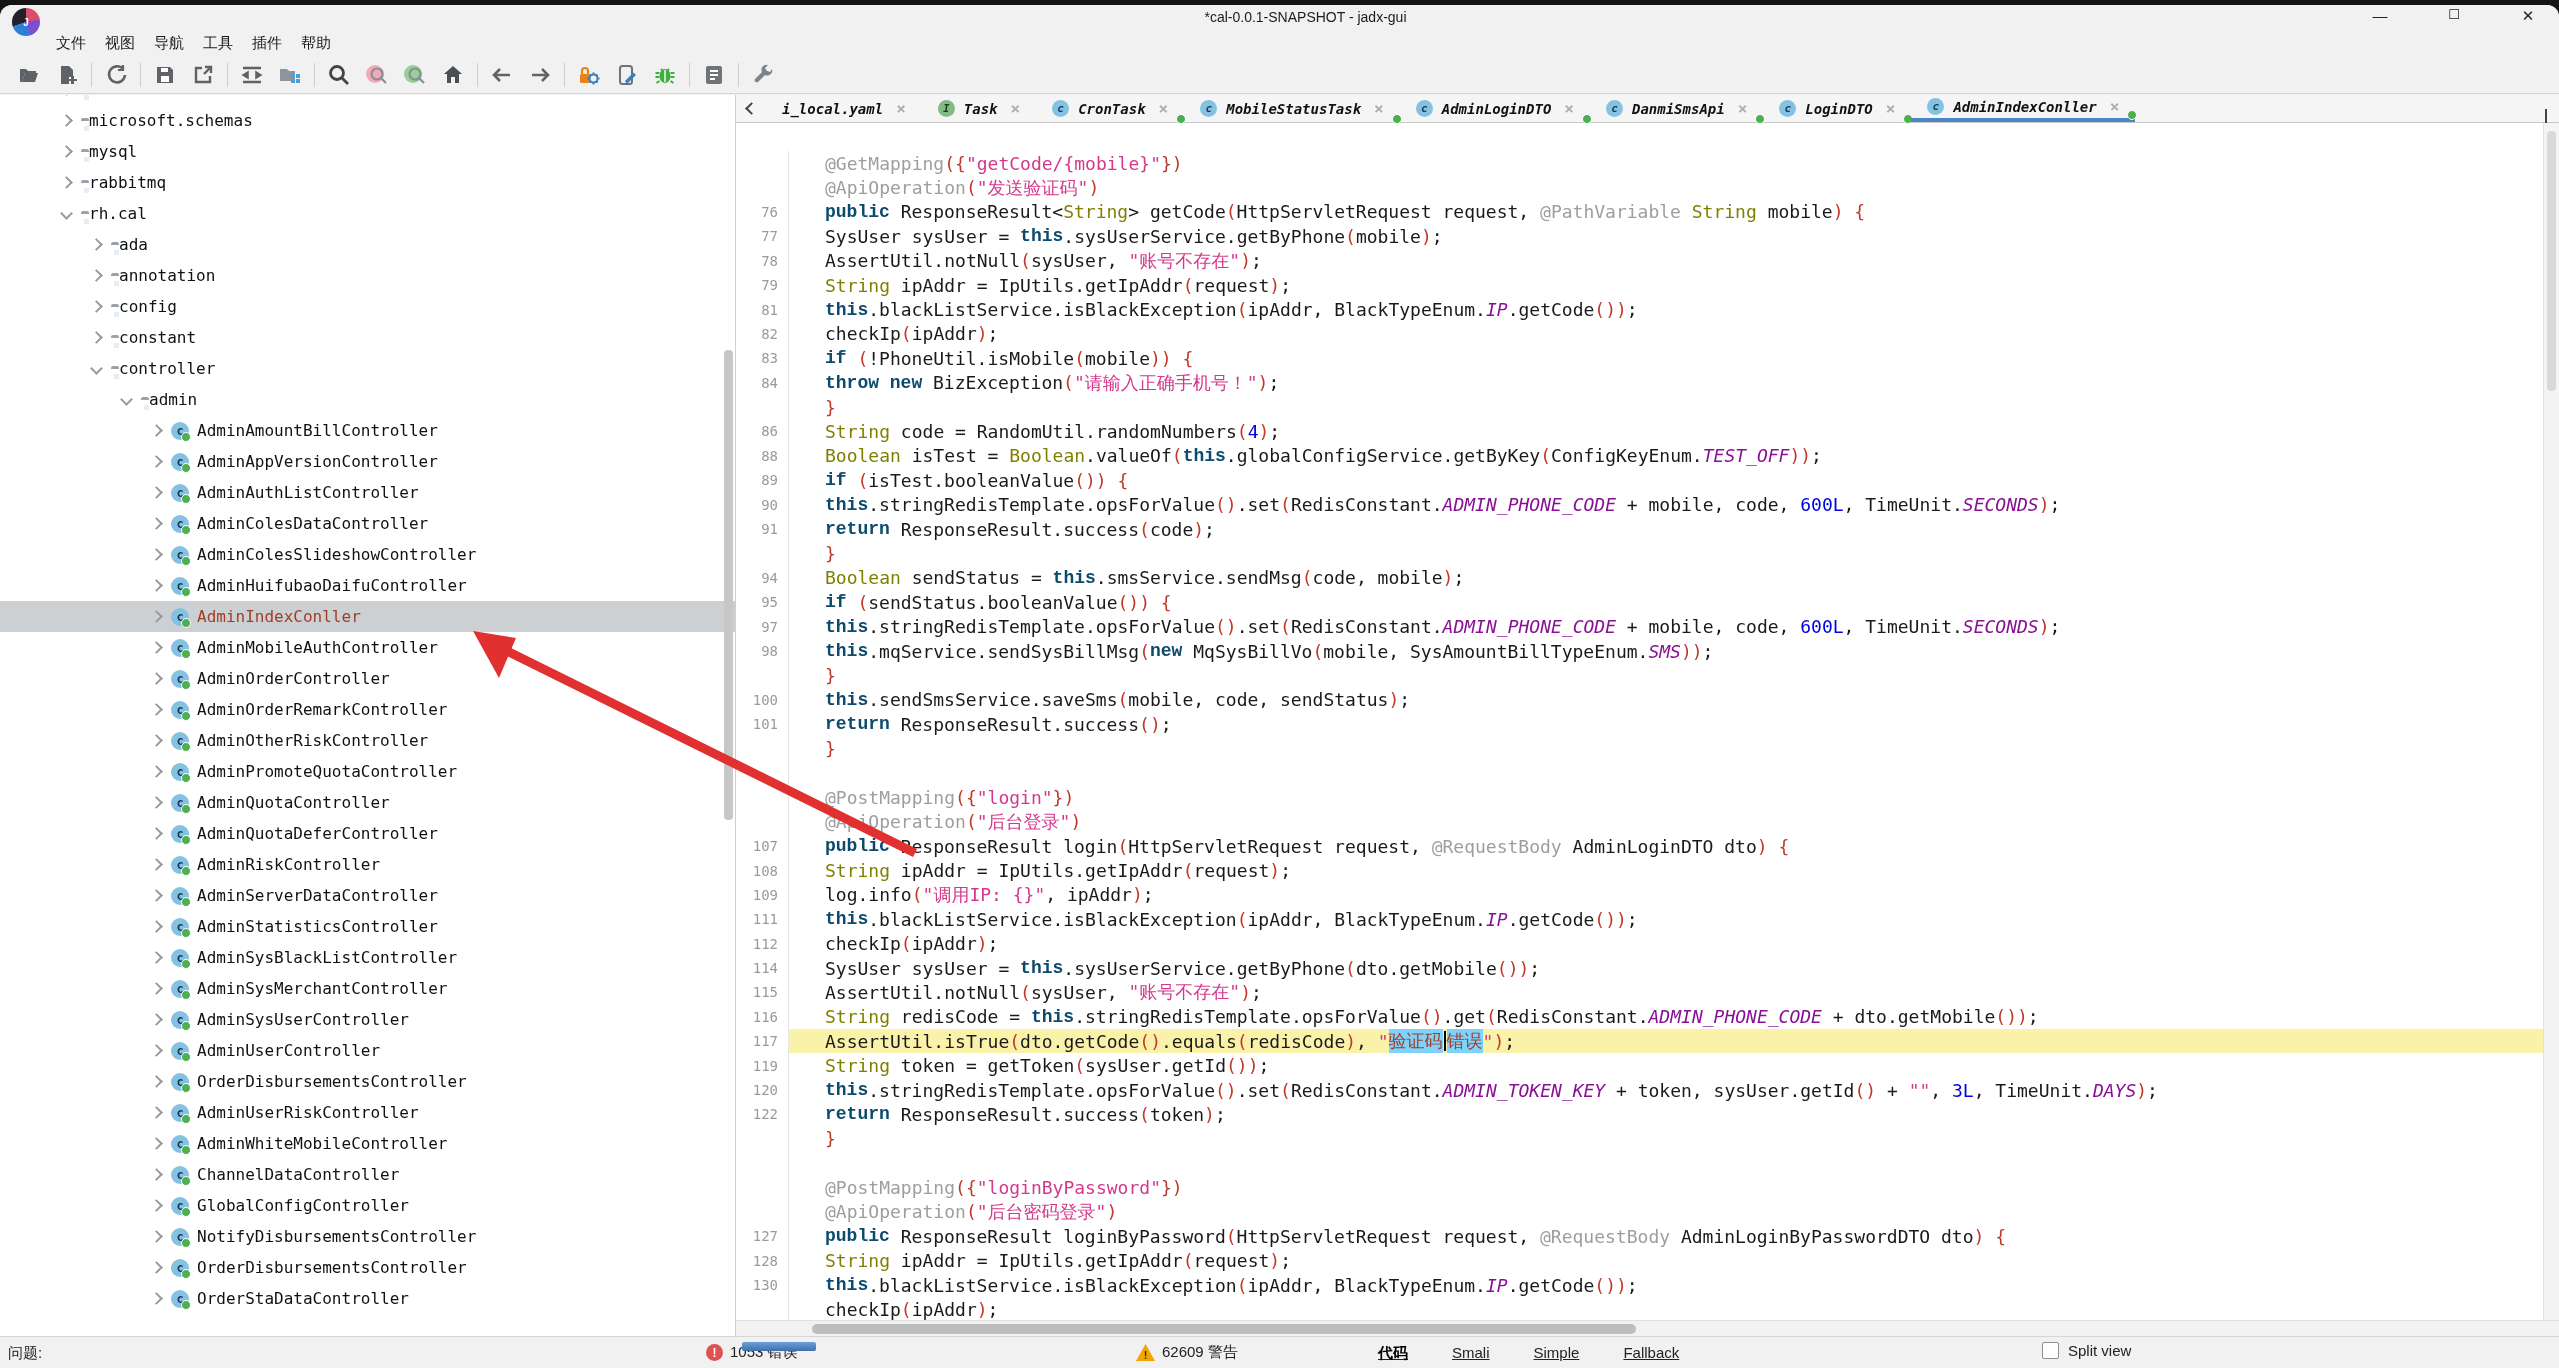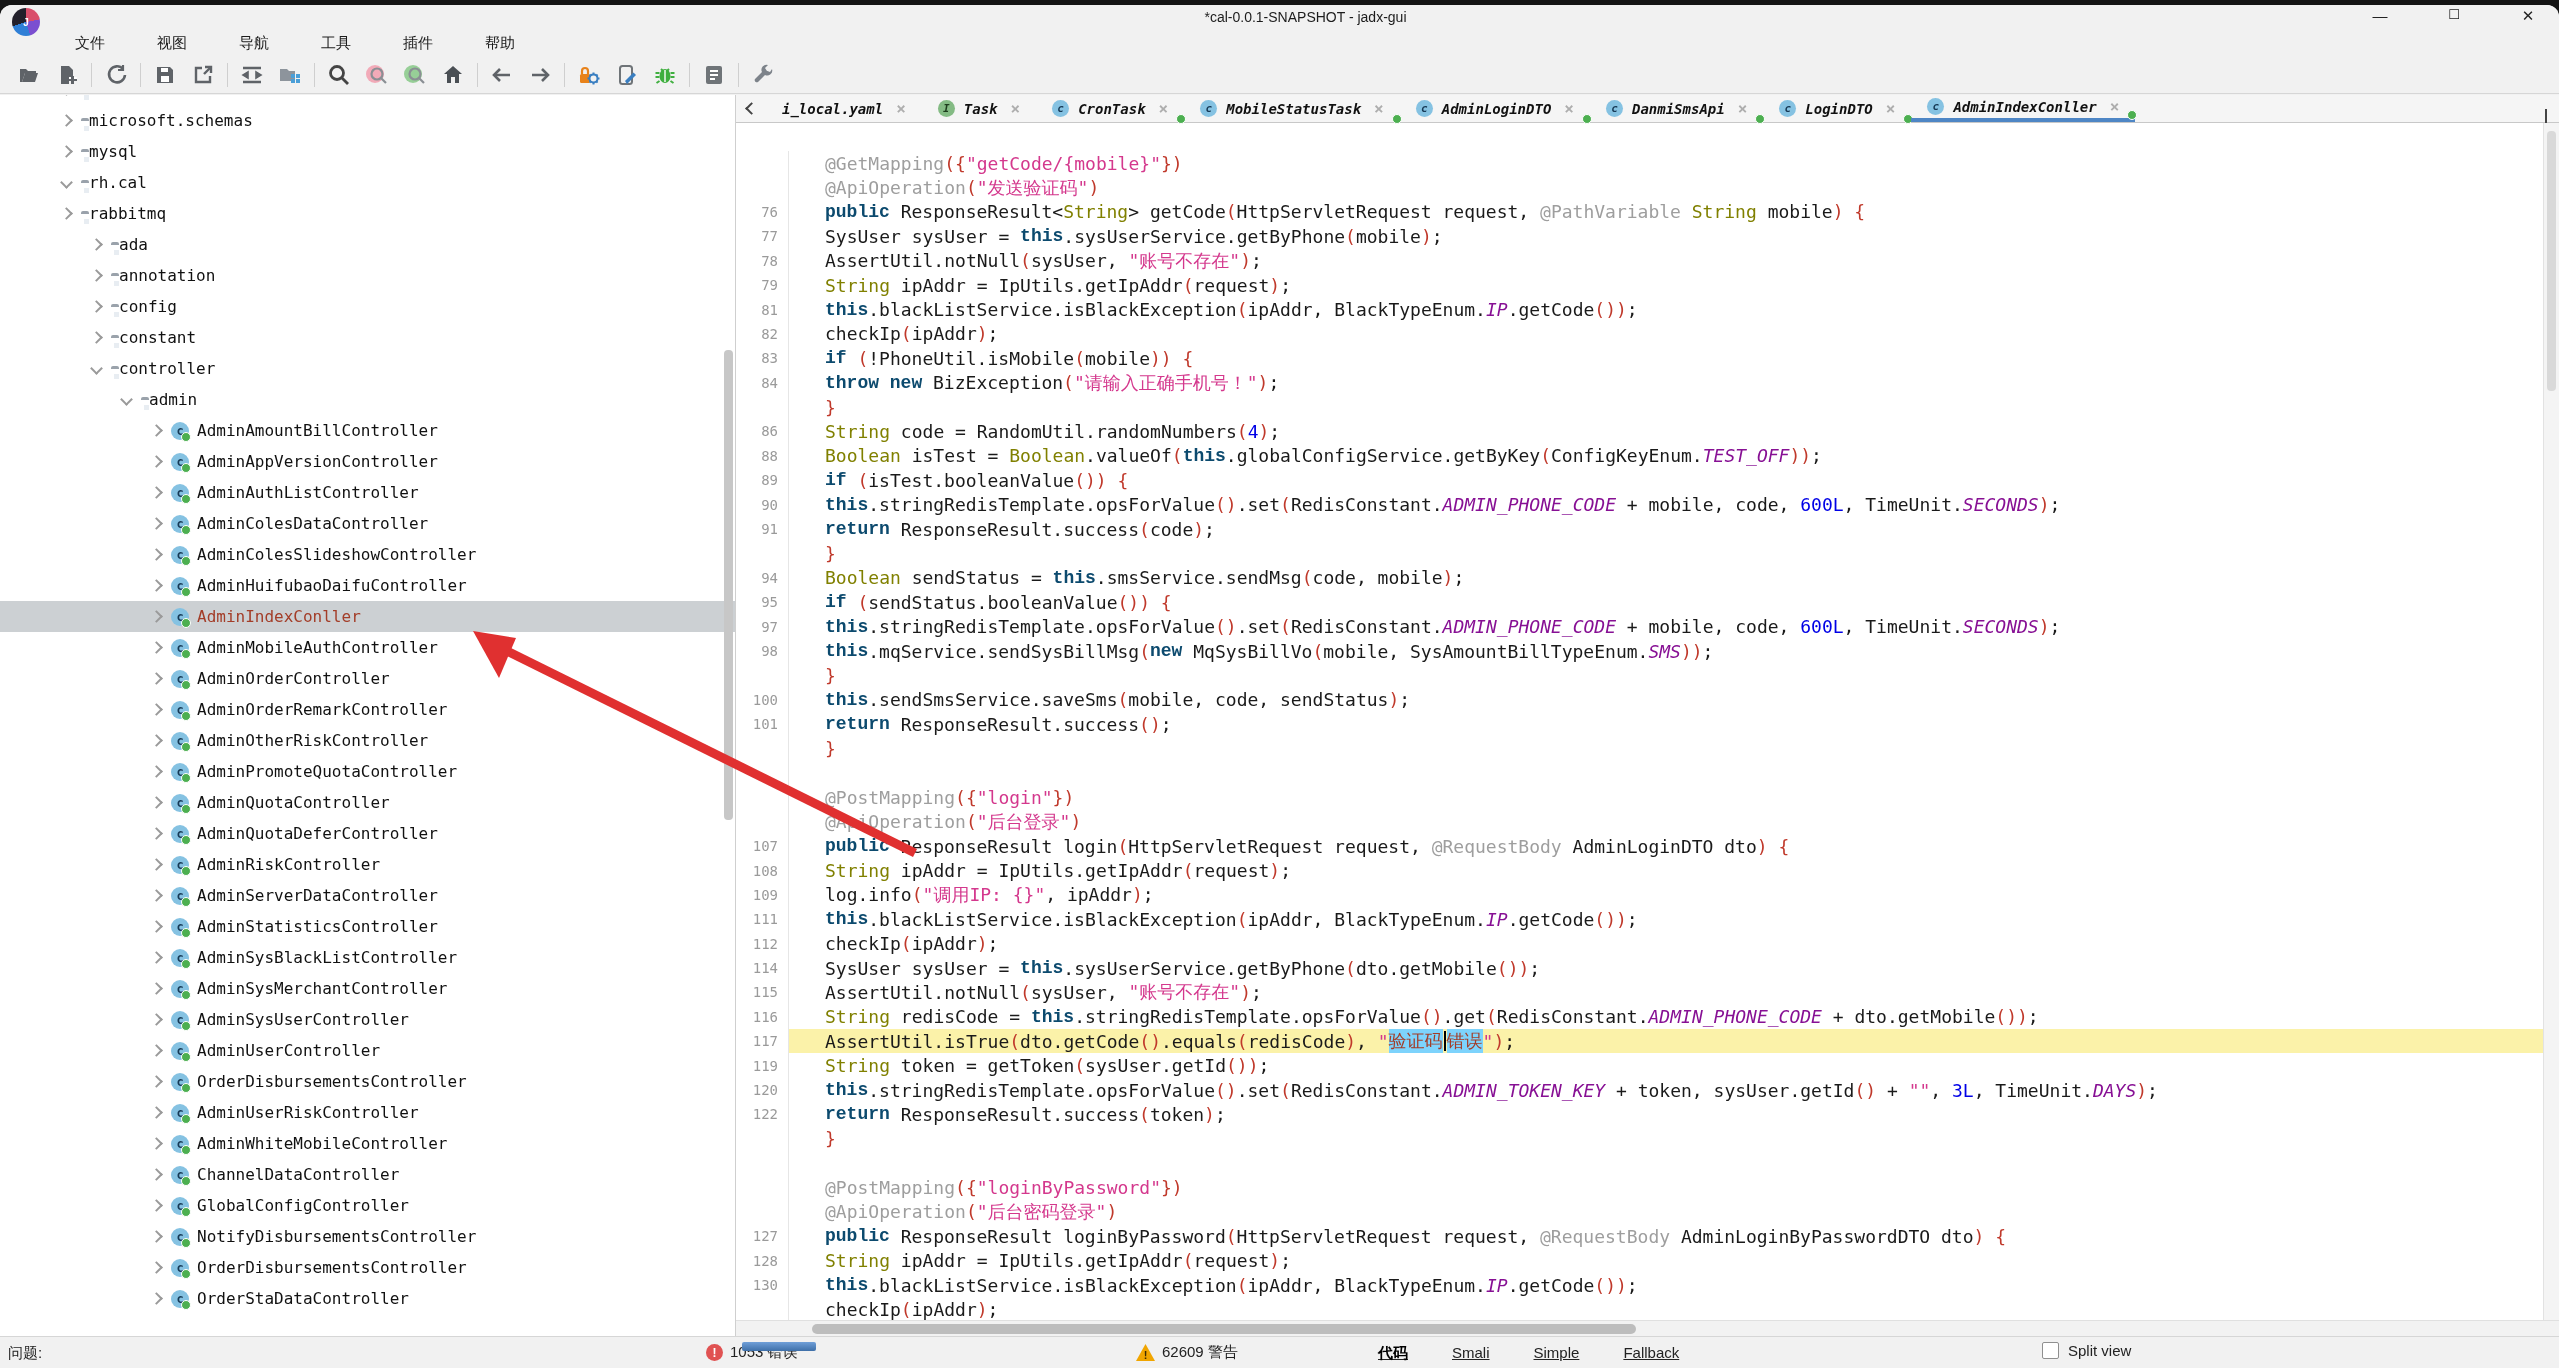--- a/index.html
+++ b/index.html
@@ -14,21 +14,21 @@
     background:conic-gradient(#d94f6b 0 22%, #7b4fd0 22% 45%, #2f7fd6 45% 70%, #23202b 70% 100%);
     z-index:3; display:flex; align-items:center; justify-content:center;
     color:#fff; font-size:10px; font-weight:bold; }
   #win-title { position:absolute; left:16px; right:0; top:4px; text-align:center;
     font-size:14px; color:#1c1c1c;margin-left:36px; }
   #win-buttons { position:absolute; right:18px; top:2px; display:flex; gap:48px;
     font-size:15px; color:#222; z-index:5; }
   #win-buttons span { width:26px; text-align:center; cursor:default; }
 
   
-  #menubar { height:27px; display:flex; align-items:center; padding-left:75px; gap:52px;
+  #menubar { height:27px; display:flex; align-items:center; padding-left:56px; gap:19px;
     background:#f1f1f1; font-size:15px; color:#1c1c1c; }
   #menubar .mitem { cursor:default; }
 
   
   #toolbar { height:37px; display:flex; align-items:center; padding-left:10px;
     background:#f1f1f1; border-bottom:1px solid #d6d6d6; }
   .tbtn { width:38px; height:30px; display:flex; align-items:center; justify-content:center; }
   .tbtn svg { width:24px; height:24px; }
   .tsep { width:1px; height:24px; background:#cfcfcf; margin:0 5px; }
 
@@ -302,28 +302,28 @@
             <span class="chev right"></span>
             <span class="t-ico"><span class="folder-ico"></span></span>
             <span>microsoft.schemas</span>
           </div>
           <div class="trow" style="padding-left: 62px;">
             <span class="chev right"></span>
             <span class="t-ico"><span class="folder-ico"></span></span>
             <span>mysql</span>
           </div>
           <div class="trow" style="padding-left: 62px;">
+            <span class="chev right"></span>
+            <span class="t-ico"><span class="folder-ico"></span></span>
+            <span>rabbitmq</span>
+          </div>
+          <div class="trow" style="padding-left: 62px;">
             <span class="chev down"></span>
             <span class="t-ico"><span class="folder-ico"></span></span>
             <span>rh.cal</span>
-          </div>
-          <div class="trow" style="padding-left: 62px;">
-            <span class="chev right"></span>
-            <span class="t-ico"><span class="folder-ico"></span></span>
-            <span>rabbitmq</span>
           </div>
           <div class="trow" style="padding-left: 92px;">
             <span class="chev right"></span>
             <span class="t-ico"><span class="folder-ico"></span></span>
             <span>ada</span>
           </div>
           <div class="trow" style="padding-left: 92px;">
             <span class="chev right"></span>
             <span class="t-ico"><span class="folder-ico"></span></span>
             <span>annotation</span>

